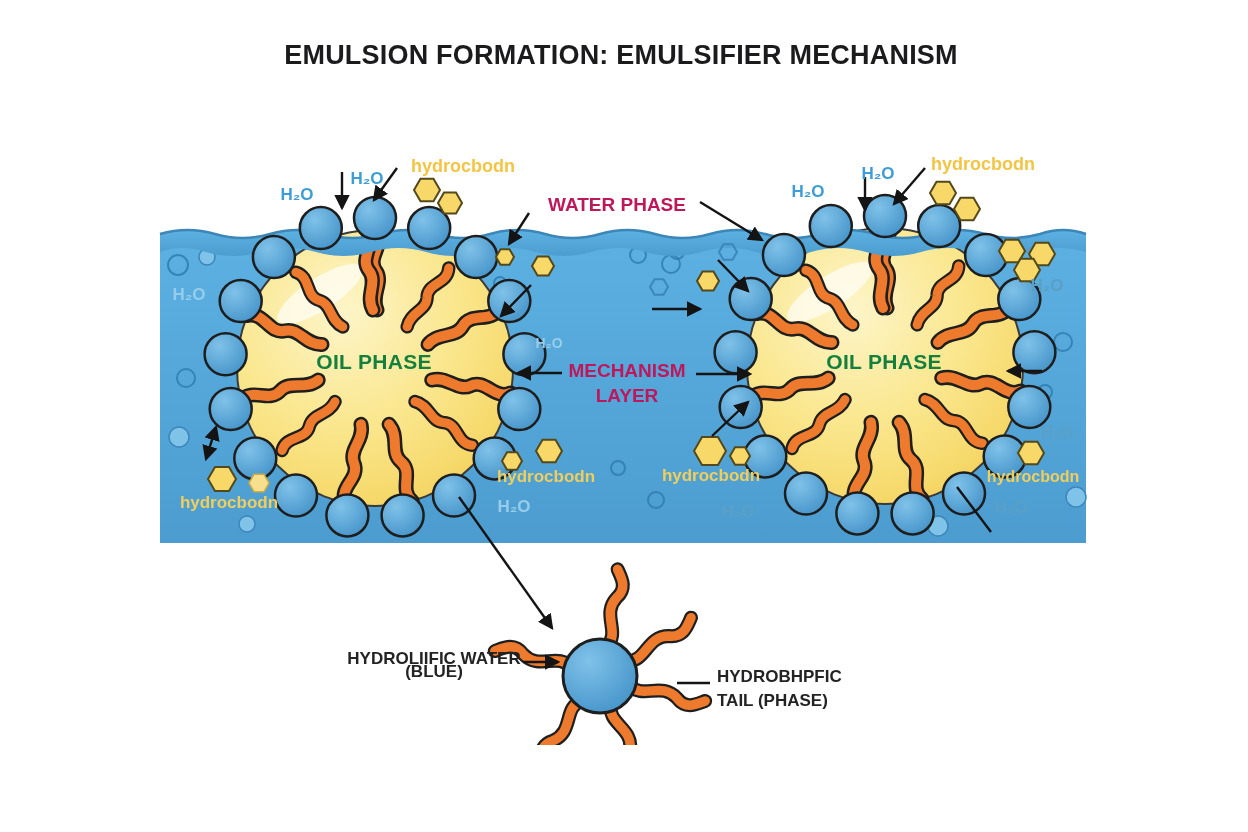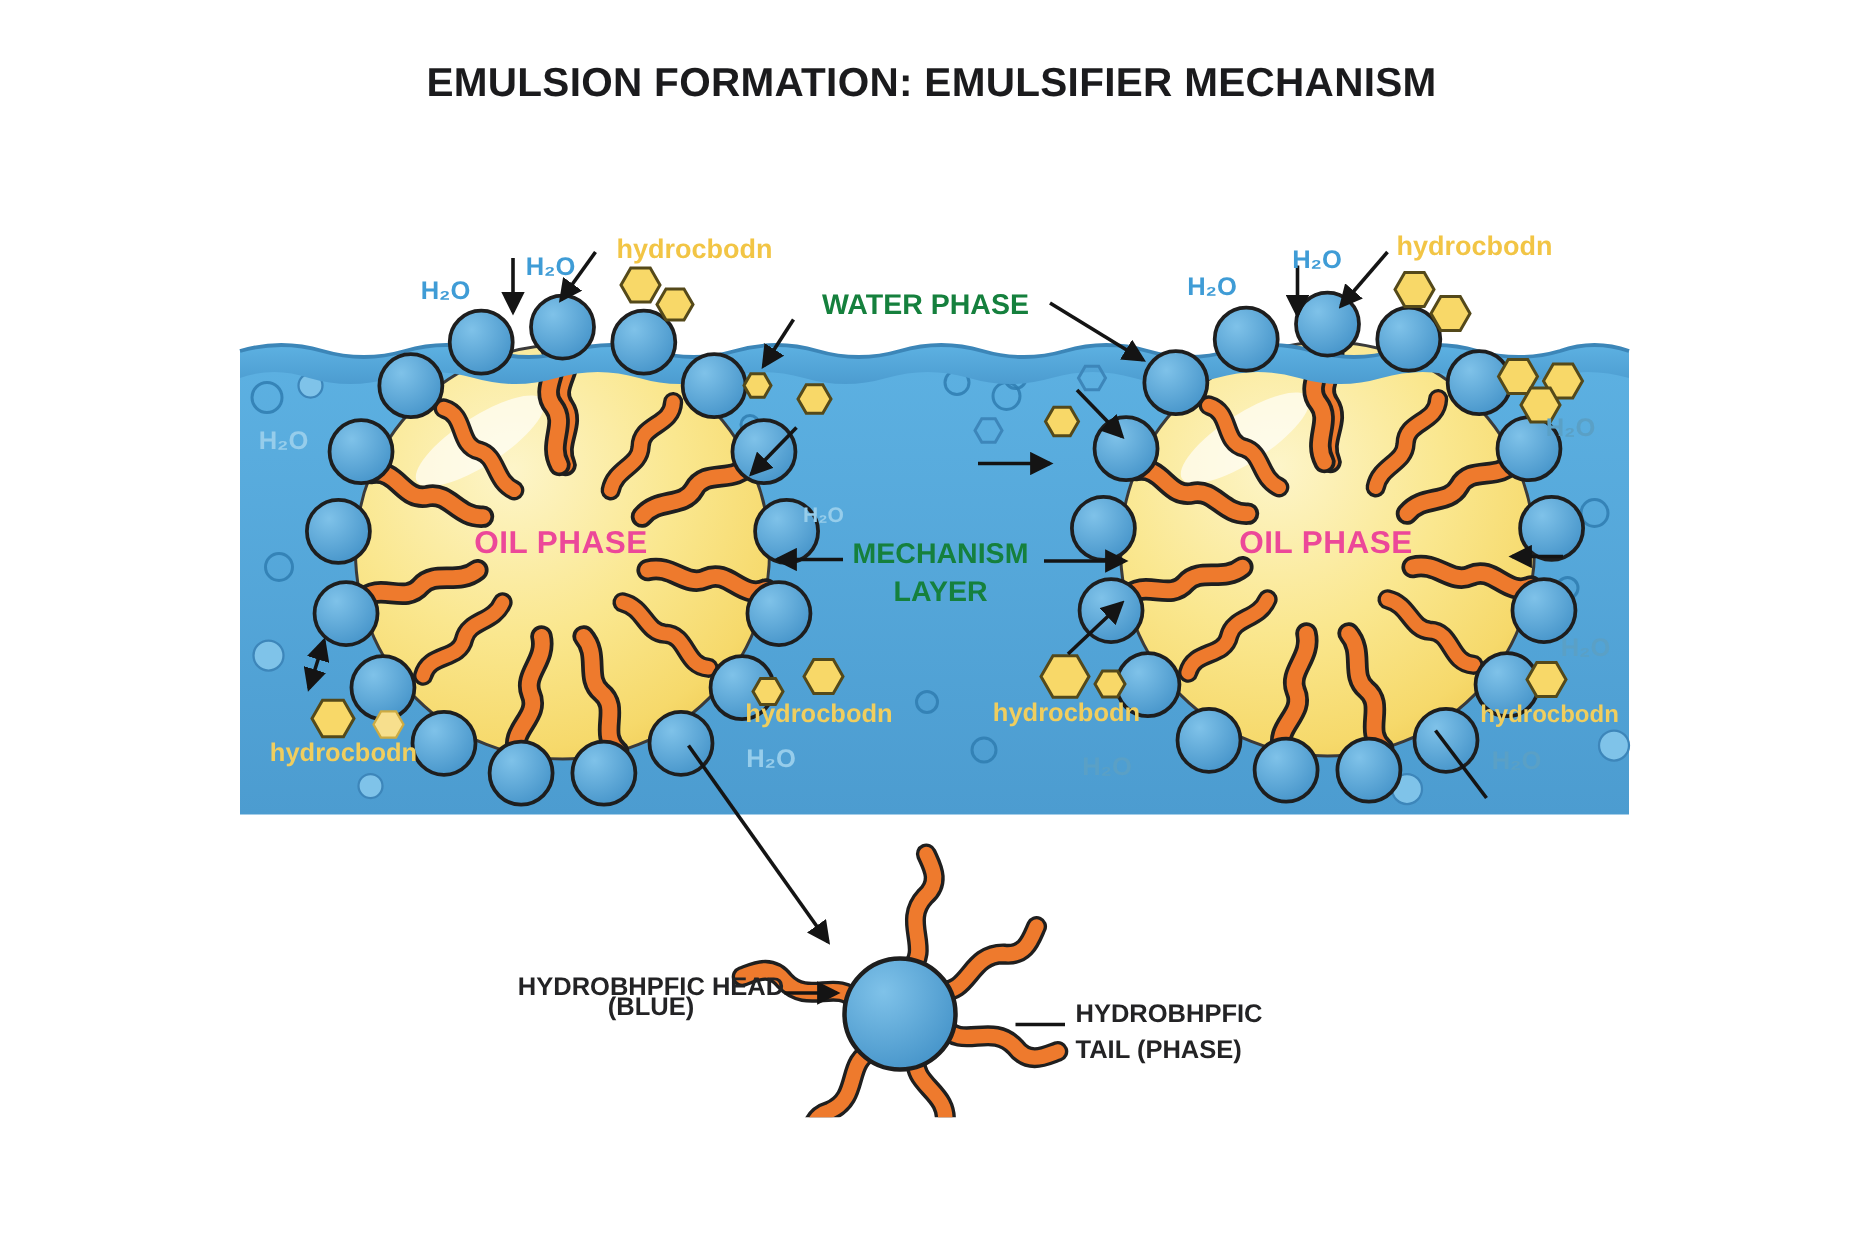--- a/index.html
+++ b/index.html
@@ -1,22 +1,22 @@
 <!DOCTYPE html>
 <html><head>
 <meta charset="utf-8">
 <style>
   html,body{margin:0;padding:0;background:#ffffff;}
   #stage{position:relative;width:1248px;height:745px;background:#ffffff;overflow:hidden;
          font-family:"Liberation Sans",sans-serif;}
   #scene{position:absolute;left:0;top:0;}
   .lbl{position:absolute;transform:translate(-50%,-50%);white-space:nowrap;line-height:1.1;}
   .title{font-size:27px;font-weight:800;color:#1b1b1d;letter-spacing:.2px;}
-  .phase{font-size:19px;font-weight:700;color:#15803d;text-align:right;}
-  .oilphase{font-size:21px;font-weight:700;color:#ec4899;letter-spacing:.3px;}
+  .phase{font-size:19px;font-weight:700;color:#be185d;text-align:right;}
+  .oilphase{font-size:21px;font-weight:700;color:#15803d;letter-spacing:.3px;}
   .h2o{font-size:17px;font-weight:700;color:#3f9cd6;}
   .h2o.light{color:#96cdeb;}
   .h2o.dim{color:#5aa0c6;}
   .h2o.small{font-size:14px;}
   .hydro{font-size:17px;font-weight:700;color:#f0ce5e;}
   .hydro.onwhite{color:#f2c545;font-size:18px;}
   .hydro.w16{font-size:16px;}
   .anno{font-size:17px;font-weight:700;color:#232325;}
   .anno.left{transform:translate(0,-50%);}
   .caption{font-size:20px;font-weight:800;color:#1b1b1d;}
@@ -304,18 +304,18 @@
   <div class="lbl h2o dim" style="left:1057px;top:433px">H₂O</div>
   <div class="lbl h2o dim" style="left:1011px;top:508px">H₂O</div>
 
   <div class="lbl hydro onwhite" style="left:463px;top:167px">hydrocbodn</div>
   <div class="lbl hydro" style="left:229px;top:503px">hydrocbodn</div>
   <div class="lbl hydro" style="left:546px;top:477px">hydrocbodn</div>
   <div class="lbl hydro" style="left:711px;top:476px">hydrocbodn</div>
   <div class="lbl hydro onwhite" style="left:983px;top:165px">hydrocbodn</div>
   <div class="lbl hydro w16" style="left:1033px;top:477px">hydrocbodn</div>
 
-  <div class="lbl anno" style="left:434px;top:659px">HYDROBHPFIC HEAD</div>
+  <div class="lbl anno" style="left:434px;top:659px">HYDROLIIFIC WATER</div>
   <div class="lbl anno" style="left:434px;top:672px">(BLUE)</div>
   <div class="lbl anno left" style="left:717px;top:677px">HYDROBHPFIC</div>
   <div class="lbl anno left" style="left:717px;top:701px">TAIL (PHASE)</div>
 
 </div>
 
 </body></html>

